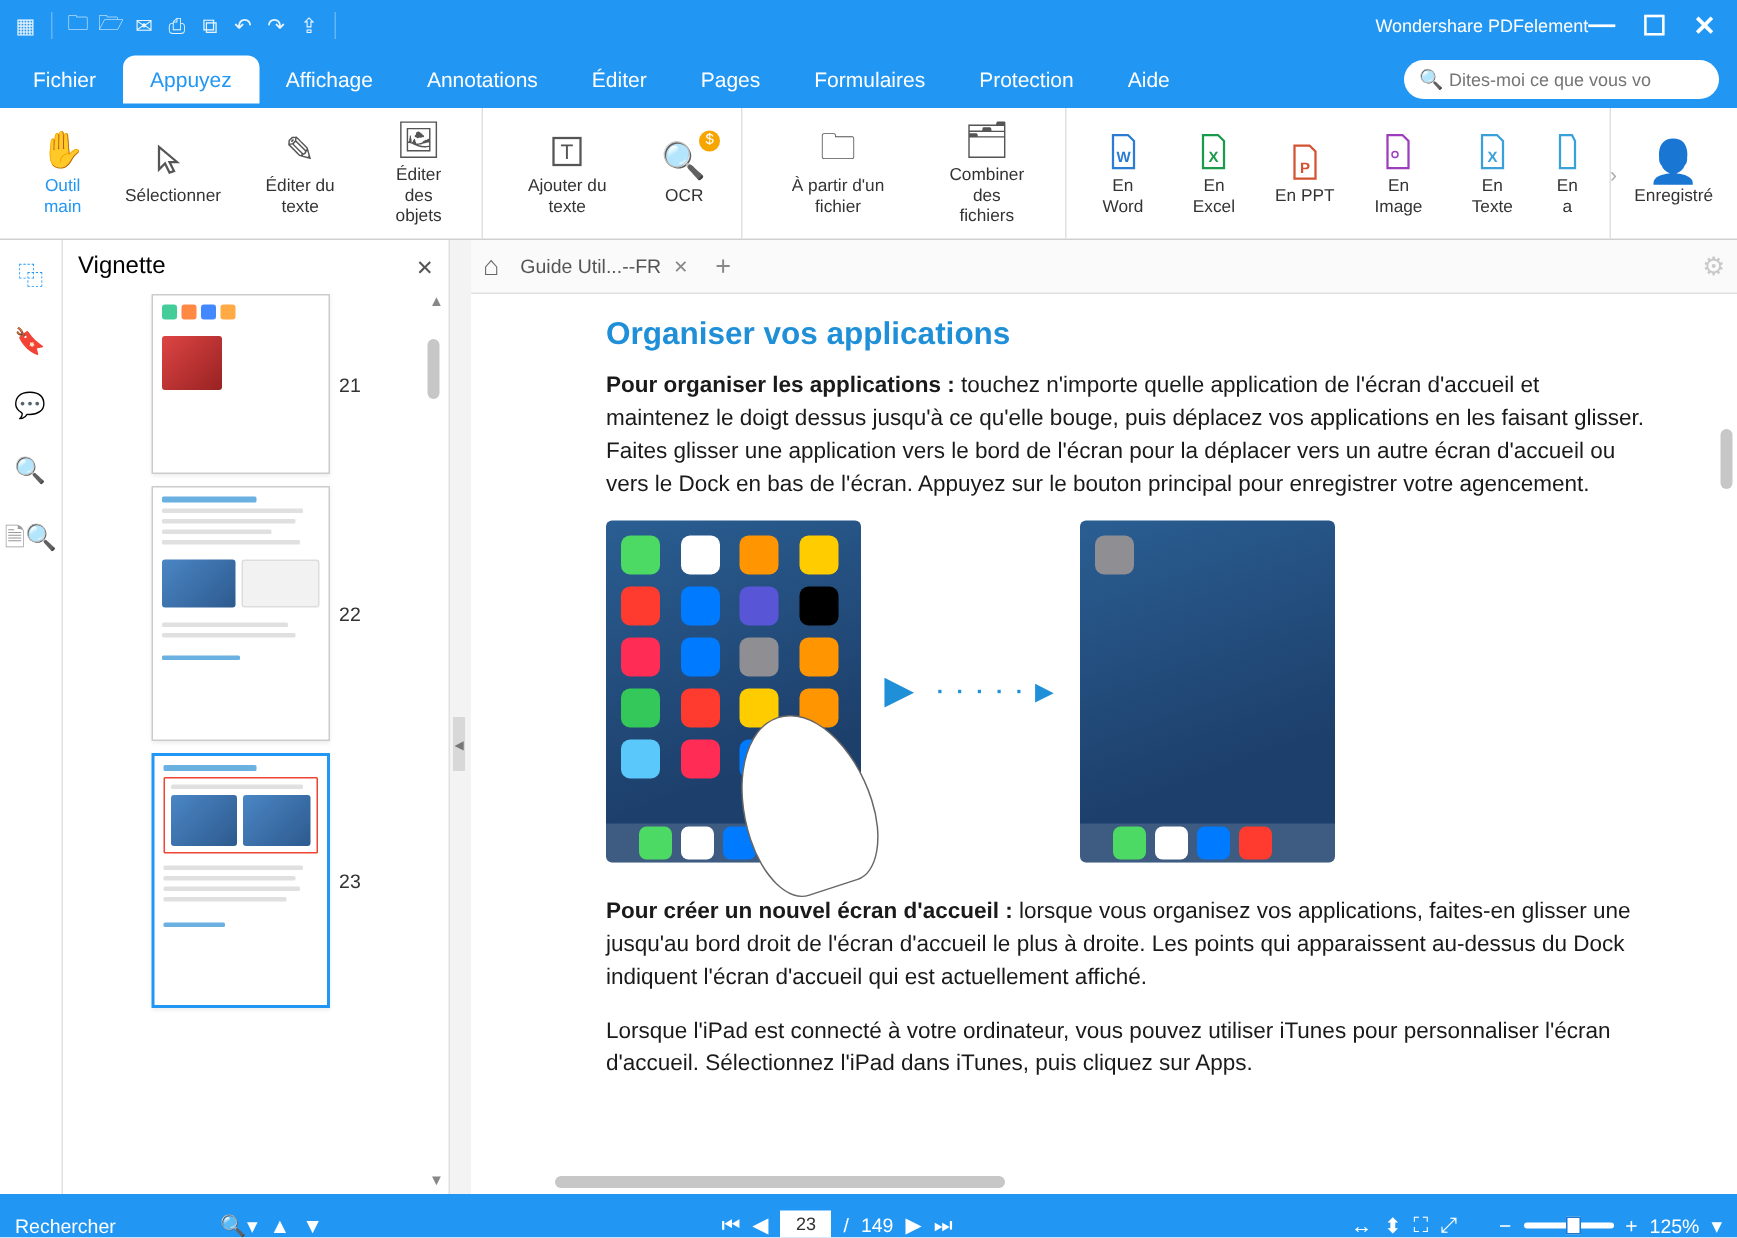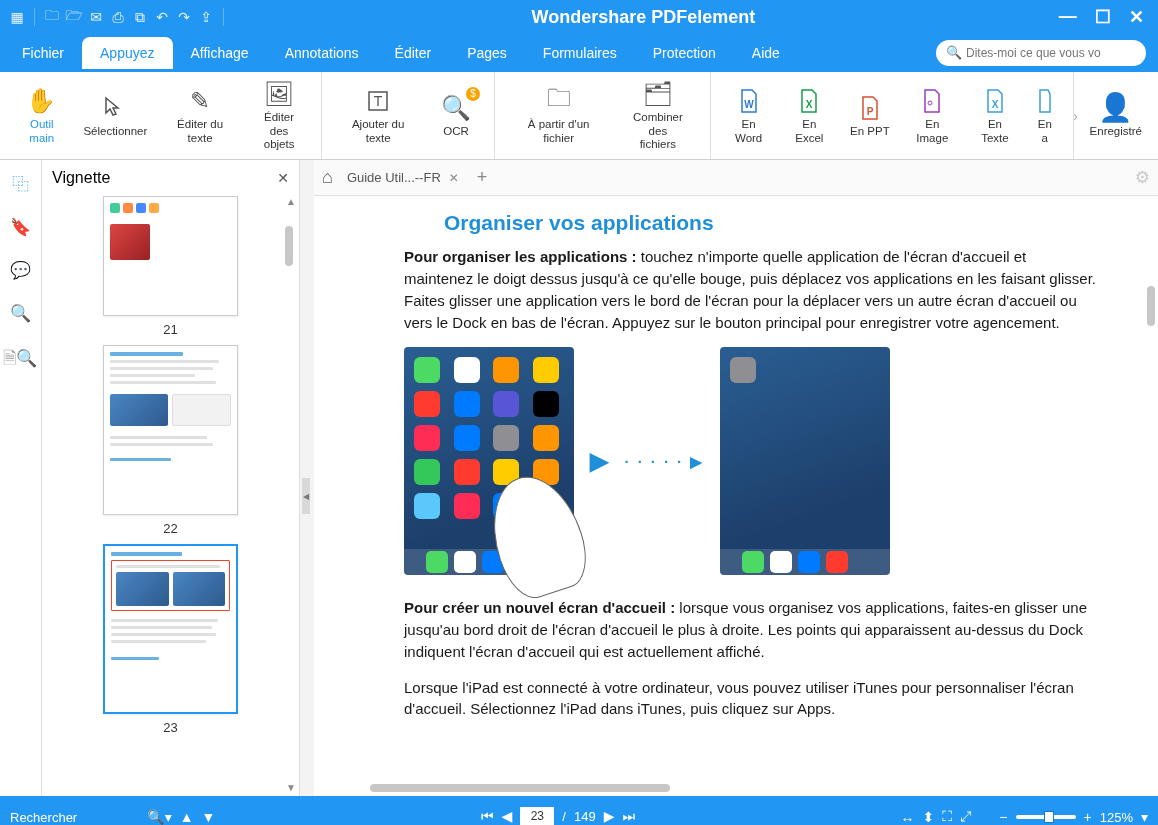--- a/index.html
+++ b/index.html
@@ -3,21 +3,21 @@
 <meta charset="utf-8">
 <style>
 * { margin: 0; padding: 0; box-sizing: border-box; font-family: "Segoe UI", Arial, sans-serif; }
 body { width: 1158px; height: 825px; overflow: hidden; background: #fff; display: flex; flex-direction: column; }
 
 
 .titlebar { height: 34px; background: #2196F3; display: flex; align-items: center; color: #fff; }
 .titlebar-left { display: flex; align-items: center; gap: 4px; padding-left: 8px; }
 .titlebar-icon { width: 18px; height: 18px; display: flex; align-items: center; justify-content: center; font-size: 14px; opacity: 0.9; }
 .titlebar-divider { width: 1px; height: 18px; background: rgba(255,255,255,0.3); margin: 0 4px; }
-.titlebar-title { flex: 1; text-align: center; font-size: 18px; font-weight: 700; }
+.titlebar-title { flex: 1; text-align: right; font-size: 12px; font-weight: 400; }
 .titlebar-right { display: flex; gap: 18px; padding-right: 14px; }
 .win-btn { font-size: 18px; font-weight: bold; cursor: pointer; }
 
 
 .menubar { height: 38px; background: #2196F3; display: flex; align-items: center; color: #fff; font-size: 14px; padding: 0 4px; position: relative; }
 .menu-item { padding: 8px 18px; cursor: pointer; }
 .menu-item.active { background: #fff; color: #2196F3; border-radius: 8px 8px 0 0; }
 .search-wrap { margin-left: auto; margin-right: 8px; }
 .search-box { width: 210px; height: 26px; border-radius: 13px; background: #fff; border: none; padding: 0 12px 0 30px; font-size: 12px; color: #888; }
 .search-wrap { position: relative; }
@@ -36,21 +36,21 @@
 
 .main { flex: 1; display: flex; overflow: hidden; }
 .leftrail { width: 42px; background: #fff; border-right: 1px solid #e0e0e0; display: flex; flex-direction: column; align-items: center; gap: 22px; padding-top: 14px; color: #9a9a9a; font-size: 17px; }
 .leftrail-item.active { color: #2196F3; }
 
 
 .sidebar { width: 258px; background: #fff; border-right: 1px solid #e0e0e0; display: flex; flex-direction: column; position: relative; }
 .sidebar-header { height: 36px; display: flex; align-items: center; justify-content: space-between; padding: 0 10px; font-size: 16px; }
 .sidebar-close { cursor: pointer; color: #555; font-size: 14px; }
 .thumbnails { flex: 1; overflow: hidden; padding: 0 28px; display: flex; flex-direction: column; align-items: center; gap: 8px; }
-.thumb { width: 140px; display: flex; flex-direction: column; align-items: center; gap: 6px; }
+.thumb { width: 140px; display: flex; flex-direction: row; align-items: center; gap: 6px; }
 .thumb-page { width: 135px; height: 170px; background: #fff; border: 1px solid #ccc; box-shadow: 0 1px 3px rgba(0,0,0,0.08); overflow: hidden; position: relative; }
 .thumb.selected .thumb-page { border: 2px solid #2196F3; }
 .thumb-page.half { height: 120px; }
 .thumb-label { font-size: 13px; color: #333; }
 .thumb-inner { padding: 6px; display: flex; flex-direction: column; gap: 4px; }
 .thumb-line { height: 3px; background: #e0e0e0; border-radius: 1px; }
 .thumb-box-red { border: 1.5px solid #e43; padding: 4px; border-radius: 1px; }
 .red-marker { position: absolute; right: -2px; top: -2px; width: 8px; bottom: -2px; border: 2px solid #f33; background: rgba(250,200,200,0.2); }
 .sidebar-scroll { position: absolute; right: 2px; top: 36px; bottom: 2px; width: 12px; }
 .sidebar-scroll-thumb { position: absolute; top: 30px; width: 8px; height: 40px; background: #c7c7c7; border-radius: 4px; }
@@ -64,21 +64,21 @@
 .content { flex: 1; display: flex; flex-direction: column; overflow: hidden; }
 .tabs { height: 36px; background: #fafafa; border-bottom: 1px solid #e0e0e0; display: flex; align-items: center; gap: 8px; padding: 0 8px; font-size: 13px; color: #555; }
 .tab-home { font-size: 18px; color: #666; cursor: pointer; }
 .tab-file { display: flex; align-items: center; gap: 8px; padding: 4px 6px; }
 .tab-close { font-size: 12px; color: #888; cursor: pointer; }
 .tab-add { font-size: 18px; color: #888; cursor: pointer; margin-left: 4px; }
 .tab-gear { margin-left: auto; color: #c9c9c9; font-size: 17px; cursor: pointer; }
 
 .page-view { flex: 1; background: #fff; overflow: hidden; position: relative; display: flex; }
 .page-body { flex: 1; padding: 12px 44px 10px 90px; overflow: hidden; font-size: 15px; color: #1a1a1a; line-height: 1.45; }
-.page-body h2 { color: #1f8fd8; font-size: 21px; font-weight: 600; margin-bottom: 8px; margin-left: 40px; }
+.page-body h2 { color: #1f8fd8; font-size: 21px; font-weight: 600; margin-bottom: 8px; }
 .page-body p { margin-bottom: 14px; }
 .page-body b { font-weight: 700; }
 .ipads { display: flex; align-items: center; gap: 16px; margin: 12px 0 22px 0; }
 .ipad { width: 170px; height: 228px; background: linear-gradient(160deg,#2a5e92 0%, #1d3f6b 70%); border-radius: 4px; position: relative; }
 .ipad-icons { position: absolute; top: 10px; left: 10px; right: 10px; display: grid; grid-template-columns: repeat(4,1fr); gap: 8px; }
 .ipad-icons.sparse { grid-template-columns: repeat(4,1fr); }
 .ipad-app { width: 26px; height: 26px; border-radius: 6px; }
 .ipad-dock { position: absolute; bottom: 0; left: 0; right: 0; height: 26px; background: rgba(255,255,255,0.15); display: flex; align-items: center; gap: 6px; padding: 0 22px; }
 .dock-app { width: 22px; height: 22px; border-radius: 5px; }
 .finger { position: absolute; bottom: -20px; left: 90px; width: 86px; height: 120px; background: #fff; border: 1px solid #666; border-radius: 50% 50% 30% 30% / 60% 60% 40% 40%; transform: rotate(-18deg); }

